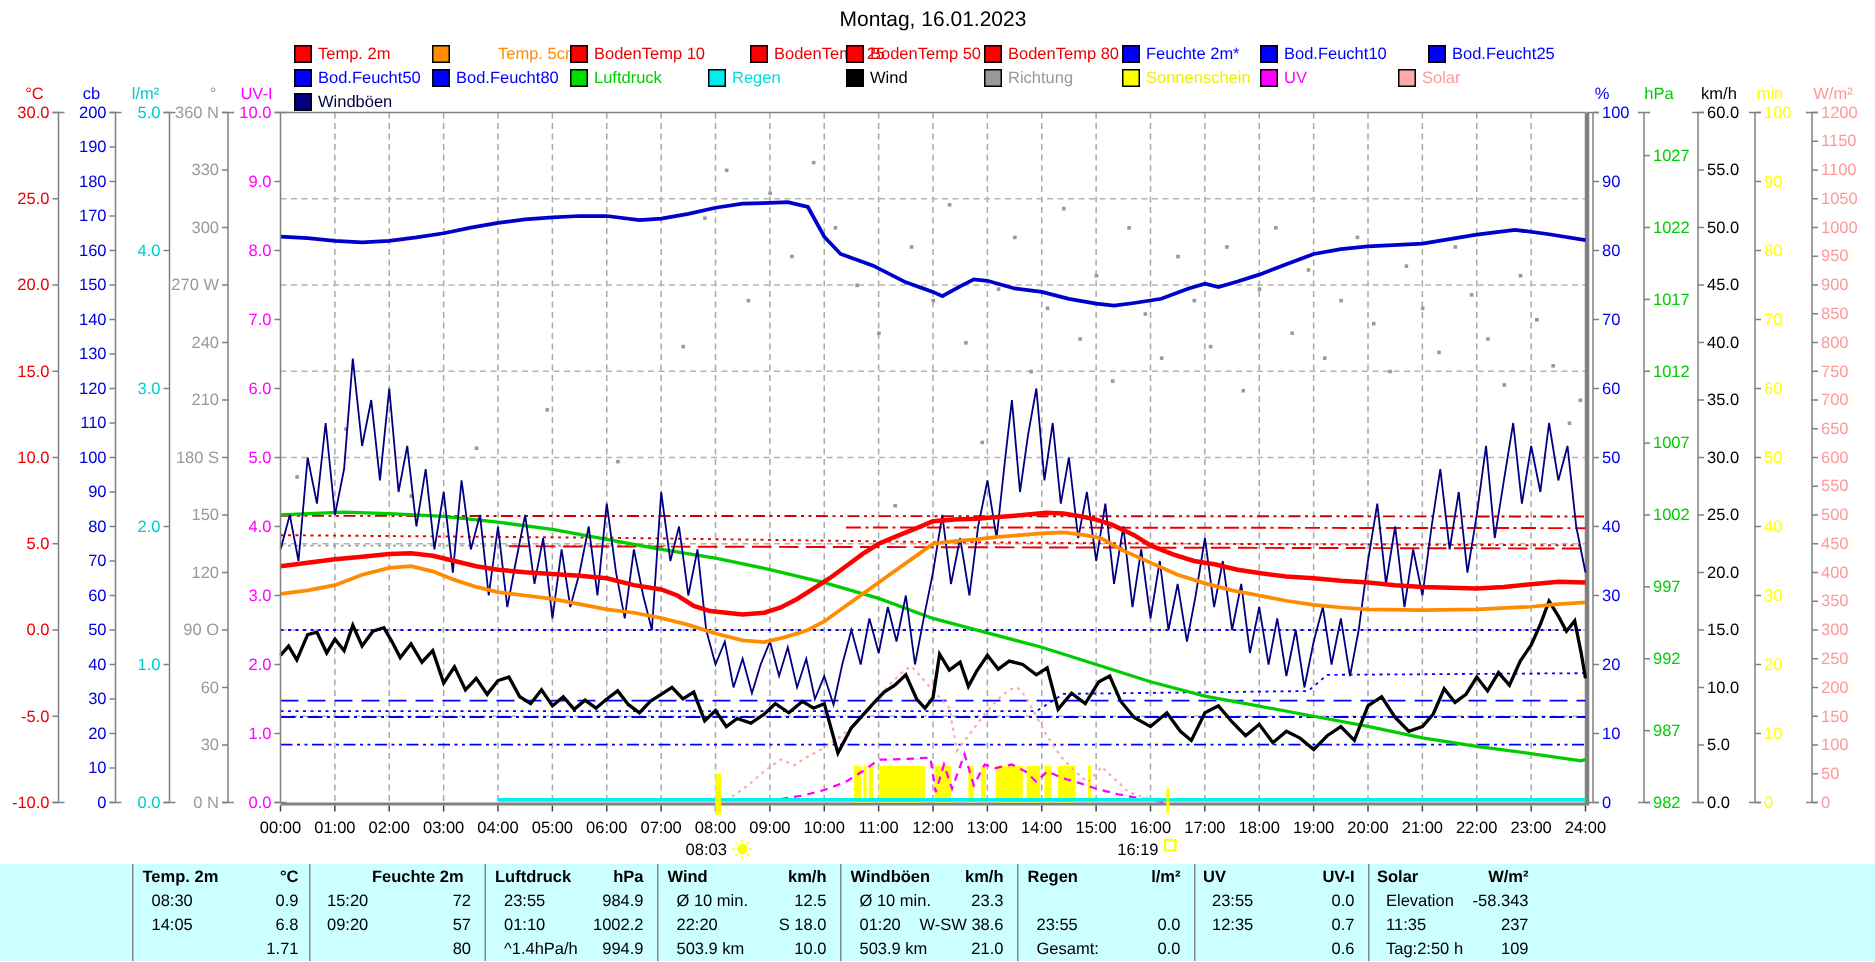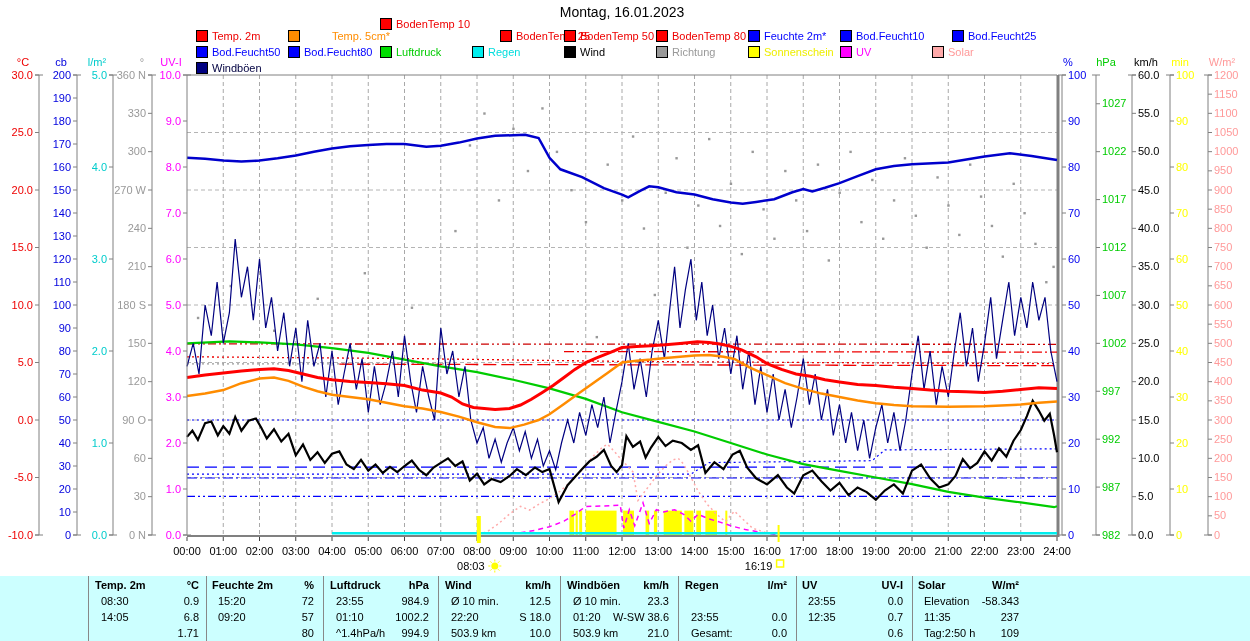--- a/index.html
+++ b/index.html
@@ -27,21 +27,21 @@
   <div class="chart-title">Montag, 16.01.2023</div>
   <div class="legend" id="legend">
       <div class="legend-item" style="left: 196px; top: 30px;">
         <span class="legend-swatch" style="background: rgb(255, 0, 0);"></span>
         <span style="color: rgb(238, 0, 0);">Temp. 2m</span>
       </div>
       <div class="legend-item" style="left: 288px; top: 30px; gap: 32px;">
         <span class="legend-swatch" style="background: rgb(255, 140, 0);"></span>
         <span style="color: rgb(255, 140, 0);">Temp. 5cm*</span>
       </div>
-      <div class="legend-item" style="left: 380px; top: 18px; text-align: right;">
+      <div class="legend-item" style="left: 380px; top: 30px; text-align: right;">
         <span class="legend-swatch" style="background: rgb(255, 0, 0);"></span>
         <span style="color: rgb(238, 0, 0);">BodenTemp 10</span>
       </div>
       <div class="legend-item" style="left: 472px; top: 30px; padding-left: 28px;">
         <span class="legend-swatch" style="background: rgb(255, 0, 0);"></span>
         <span style="color: rgb(238, 0, 0);">BodenTemp 25</span>
       </div>
       <div class="legend-item" style="left: 564px; top: 30px;">
         <span class="legend-swatch" style="background: rgb(255, 0, 0);"></span>
         <span style="color: rgb(238, 0, 0);">BodenTemp 50</span>
@@ -640,21 +640,21 @@
           <span class="cell-label">14:05</span>
           <span class="cell-value">6.8</span>
         </div>
         <div class="stats-row">
           <span class="cell-label"></span>
           <span class="cell-value">1.71</span>
         </div>
       </div>
       <div class="stats-col" style="left: 212px; width: 106px;">
         <div class="stats-row hdr">
-          <span class="cell-label" style="padding-left: 0px;">Feuchte 2m</span>
+          <span class="cell-label" style="padding-left: 0px; margin-left: 36px;">Feuchte 2m</span>
           <span class="cell-value">%</span>
         </div>
         <div class="stats-row">
           <span class="cell-label">15:20</span>
           <span class="cell-value">72</span>
         </div>
         <div class="stats-row">
           <span class="cell-label">09:20</span>
           <span class="cell-value">57</span>
         </div>

